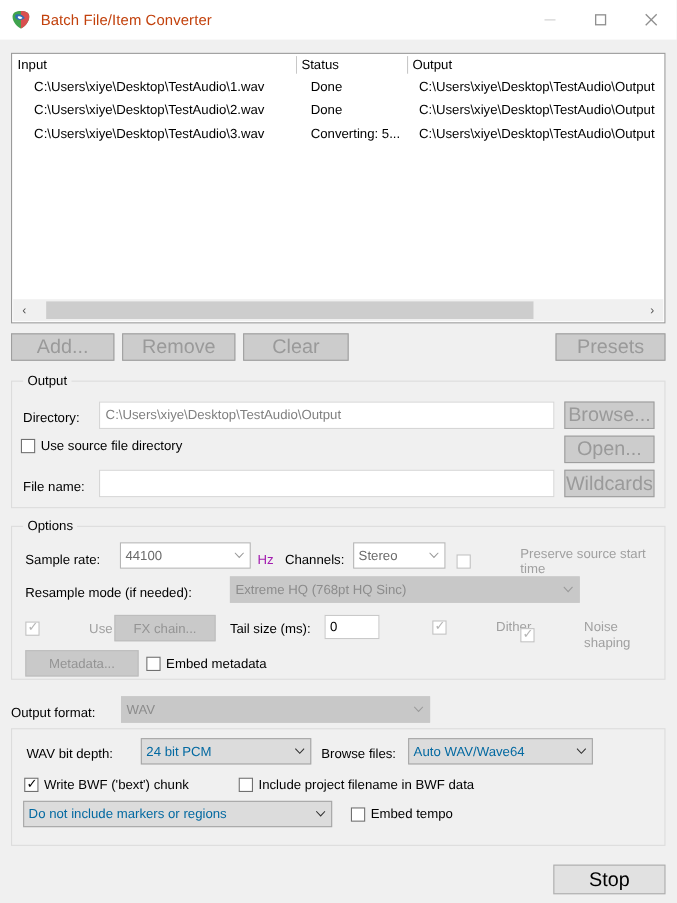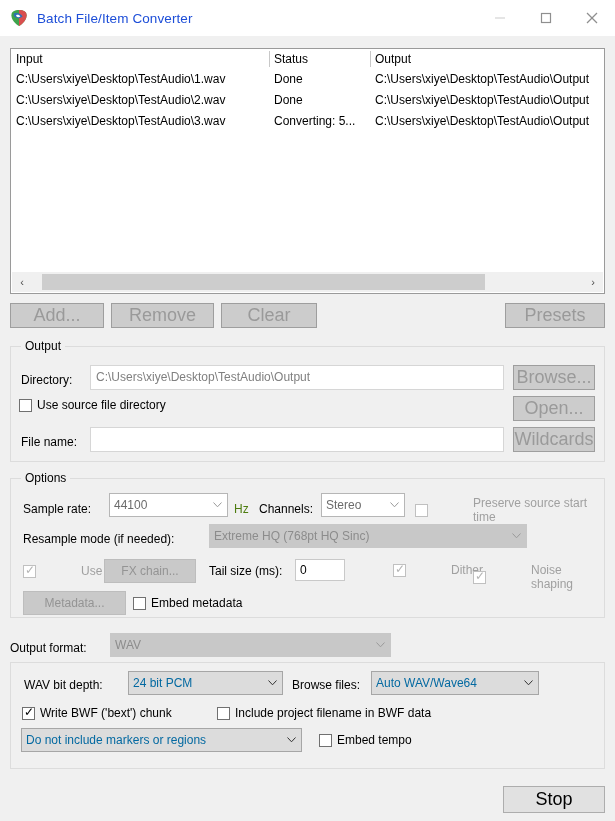--- a/index.html
+++ b/index.html
@@ -29,21 +29,21 @@
   #app-icon {
     width: 18px;
     height: 18px;
     margin-left: 10px;
     margin-right: 9px;
     flex: 0 0 auto;
     position: relative;
   }
   #title-text {
     font-size: 13.5px;
-    color: #1d4ed8;
+    color: #c2410c;
     letter-spacing: 0.1px;
     white-space: nowrap;
   }
   .wnd-btns {
     position: absolute;
     right: 0;
     top: 0;
     height: 36px;
     display: flex;
   }
@@ -91,20 +91,21 @@
     background: #c8c8c8;
   }
   .c-input  { width: 258px; }
   .c-status { width: 101px; }
   .c-output { width: 234px; }
 
   .fl-row {
     display: flex;
     height: 21px;
     line-height: 21px;
+    margin-left: 15px;
   }
   .fl-cell {
     font-size: 12px;
     color: #000;
     padding-left: 5px;
     box-sizing: border-box;
     white-space: nowrap;
     overflow: hidden;
   }
 
@@ -383,21 +384,21 @@
 
   <div class="rowlabel dim" style="left:12px; top:23px;">Sample rate:</div>
   <div class="combo" style="left:98px; top:14px; width:119px;">
     <span>44100</span>
     <span class="arrow">
       <svg width="9" height="6" viewBox="0 0 9 6">
           <path d="M0.5 0.5 L4.5 4.8 L8.5 0.5" fill="none" stroke="currentColor" stroke-width="1"></path>
         </svg>
     </span>
   </div>
-  <div class="rowlabel" style="left:223px; top:23px; color:#4d7c0f;">Hz</div>
+  <div class="rowlabel" style="left:223px; top:23px; color:#a21caf;">Hz</div>
   <div class="rowlabel dim" style="left:248px; top:23px;">Channels:</div>
   <div class="combo" style="left:310px; top:14px; width:84px;">
     <span>Stereo</span>
     <span class="arrow">
       <svg width="9" height="6" viewBox="0 0 9 6">
           <path d="M0.5 0.5 L4.5 4.8 L8.5 0.5" fill="none" stroke="currentColor" stroke-width="1"></path>
         </svg>
     </span>
   </div>
   <div class="cb dim" style="left:404px; top:17px;">

